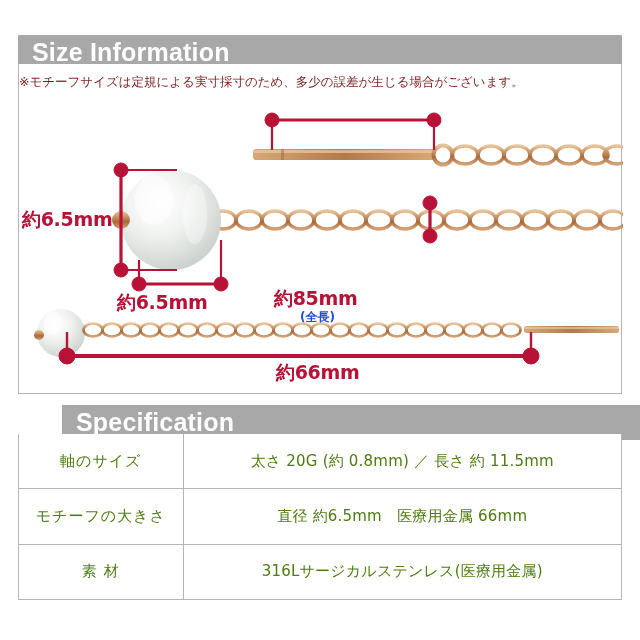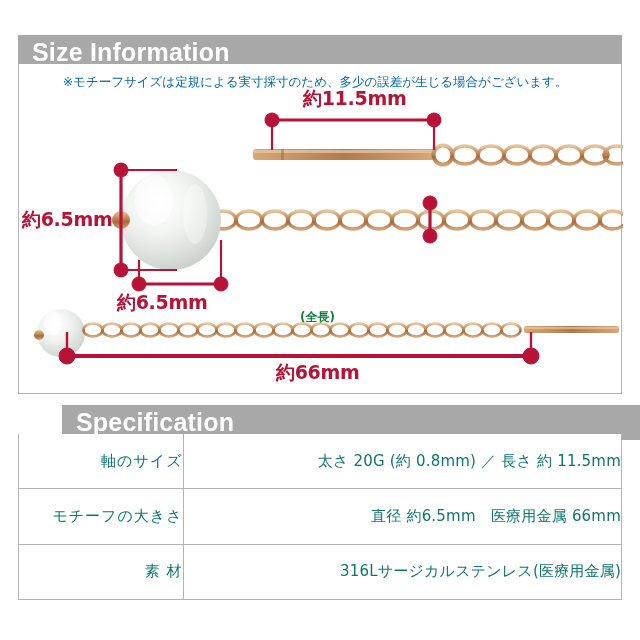--- a/index.html
+++ b/index.html
@@ -27,60 +27,60 @@
   
   #size-panel {
     position: absolute; left: 18px; top: 64px;
     width: 604px; height: 330px;
     background: #ffffff;
     border: 1px solid #b4b4b4;
     border-top: none;
   }
   .note {
     position: absolute; left: 0; top: 10px; width: 100%;
-    text-align: center; padding-right: 10px;
-    font-size: 12.5px; color: #0369a1;
+    text-align: left; padding-right: 10px;
+    font-size: 12.5px; color: #7f1d1d;
     font-family: "DejaVu Sans", sans-serif;
     white-space: nowrap;
   }
 
   
   .dim-label {
     position: absolute;
     color: #b81237;
     font-weight: bold;
     font-size: 19px;
     white-space: nowrap;
     font-family: "DejaVu Sans", sans-serif;
     letter-spacing: -.3px;
   }
   .dim-sub {
     position: absolute;
-    color: #15803d;
+    color: #1d4ed8;
     font-weight: bold;
     font-size: 12px;
     white-space: nowrap;
     font-family: "DejaVu Sans", sans-serif;
   }
   .svg-layer { position: absolute; left: 0; top: 0; width: 604px; height: 330px; }
 
   
   #spec-panel {
     position: absolute; left: 18px; top: 434px;
     width: 604px; height: 166px;
     border: 1px solid #b4b4b4;
     border-top: none;
     background: #fff;
   }
   table.spec { width: 100%; height: 100%; border-collapse: collapse; }
   table.spec td {
     border: 1px solid #b4b4b4;
-    text-align: right;
+    text-align: center;
     vertical-align: middle;
-    color: #0f766e;
+    color: #4d7c0f;
     font-family: "DejaVu Sans", sans-serif;
     font-size: 15px;
     white-space: nowrap;
   }
   table.spec td.k { width: 164px; letter-spacing: 1px; }
   table.spec td.v { letter-spacing: .2px; }
   table.spec tr:first-child td { border-top: none; }
   table.spec td:first-child { border-left: none; }
   table.spec td:last-child { border-right: none; }
   table.spec tr:last-child td { border-bottom: none; }
@@ -235,27 +235,27 @@
 
       <g stroke="#b81237" fill="#b81237">
         <line x1="48" y1="292" x2="512" y2="292" stroke-width="4"></line>
         <line x1="48" y1="292" x2="48" y2="268" stroke-width="2.4"></line>
         <line x1="512" y1="292" x2="512" y2="268" stroke-width="2.4"></line>
         <circle cx="48" cy="292" r="8"></circle>
           <circle cx="512" cy="292" r="8"></circle>
       </g>
     </svg>
 
-    <div class="dim-label" style="left:284px; top:22px;">約11.5mm</div>
 
     <div class="dim-label" style="left:3px; top:143px;">約6.5mm</div>
 
     <div class="dim-label" style="left:98px; top:226px;">約6.5mm</div>
 
 
+    <div class="dim-label" style="left:255px; top:222px;">約85mm</div>
     <div class="dim-sub" style="left:281px; top:245px;">(全長)</div>
 
     <div class="dim-label" style="left:257px; top:296px;">約66mm</div>
   </div>
 
   <div class="sec-header" style="left:18px; top:405px; width:604px;margin-left:44px;">Specification</div>
 
   <div id="spec-panel">
     <table class="spec">
       <tbody>

